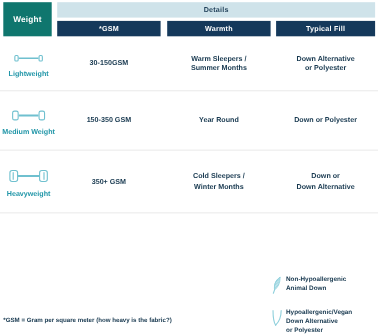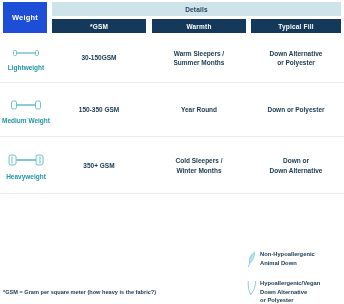--- a/index.html
+++ b/index.html
@@ -20,21 +20,21 @@
   .header {
     position: absolute;
     left: 0; top: 0;
     width: 344px;
     height: 34px;
   }
   .weight-cell {
     position: absolute;
     left: 3px; top: 2px;
     width: 44px; height: 31px;
-    background: #1d4ed8;
+    background: #0f766e;
     display: flex;
     align-items: center;
     justify-content: center;
   }
   .weight-cell span {
     color: #ffffff;
     font-size: 7.5px;
     font-weight: bold;
     letter-spacing: .2px;
   }

